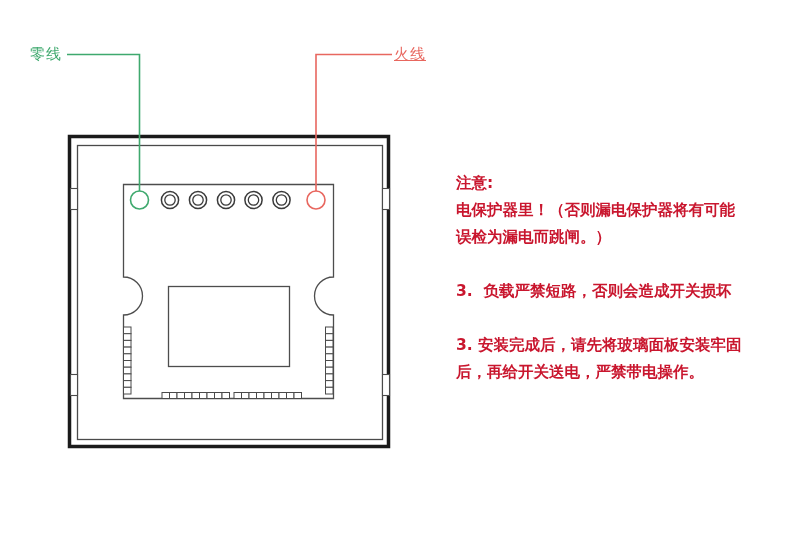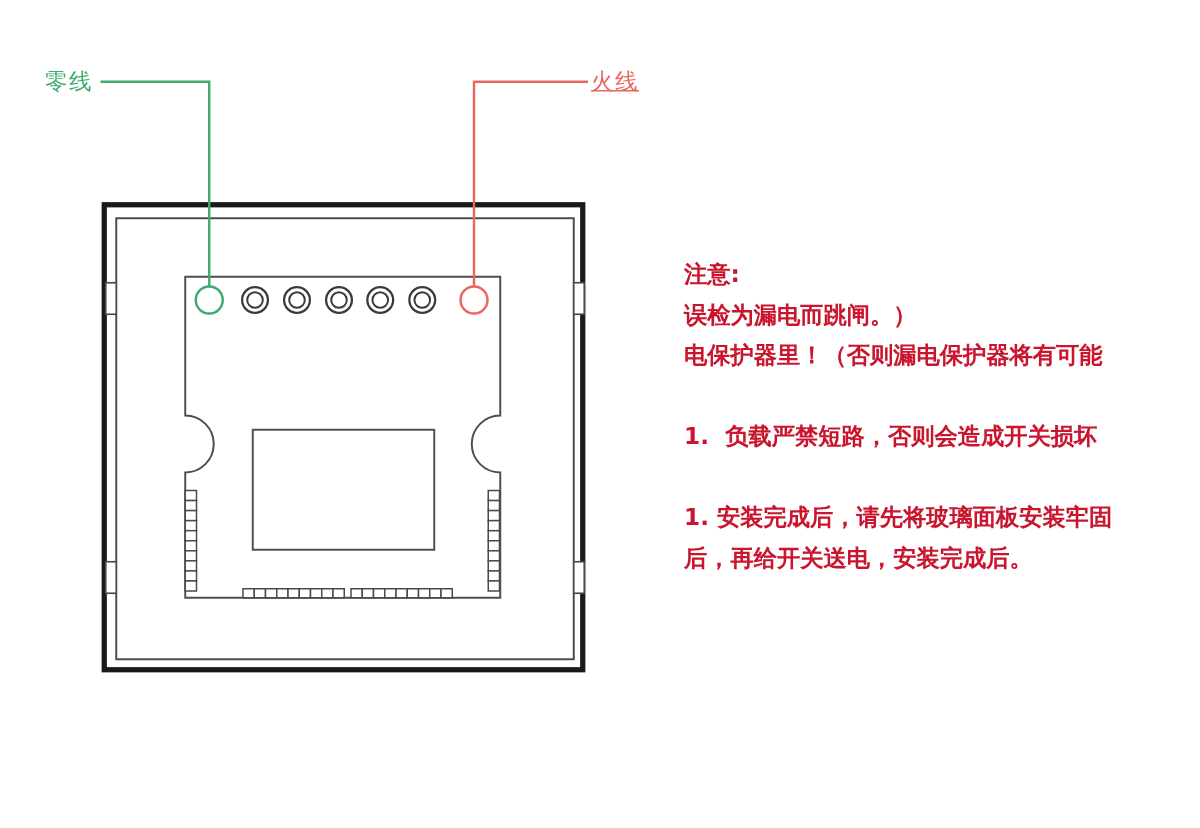--- a/index.html
+++ b/index.html
@@ -121,22 +121,22 @@
 
     <circle class="term-n" cx="139.5" cy="200" r="9"></circle>
     <circle class="term-l" cx="316" cy="200" r="9"></circle>
   </svg>
 
   <span class="wire-label neutral">零线</span>
   <span class="wire-label live">火线</span>
 
   <div class="notes">
     <div class="note-line">注意:</div>
+    <div class="note-line">电保护器里！（否则漏电保护器将有可能</div>
     <div class="note-line">误检为漏电而跳闸。）</div>
-    <div class="note-line">电保护器里！（否则漏电保护器将有可能</div>
     <div class="note-line"></div>
-    <div class="note-line">1.  负载严禁短路，否则会造成开关损坏</div>
+    <div class="note-line">3.  负载严禁短路，否则会造成开关损坏</div>
     <div class="note-line"></div>
-    <div class="note-line">1. 安装完成后，请先将玻璃面板安装牢固</div>
-    <div class="note-line">后，再给开关送电，安装完成后。</div>
+    <div class="note-line">3. 安装完成后，请先将玻璃面板安装牢固</div>
+    <div class="note-line">后，再给开关送电，严禁带电操作。</div>
   </div>
 
 </div>
 
 </body></html>

